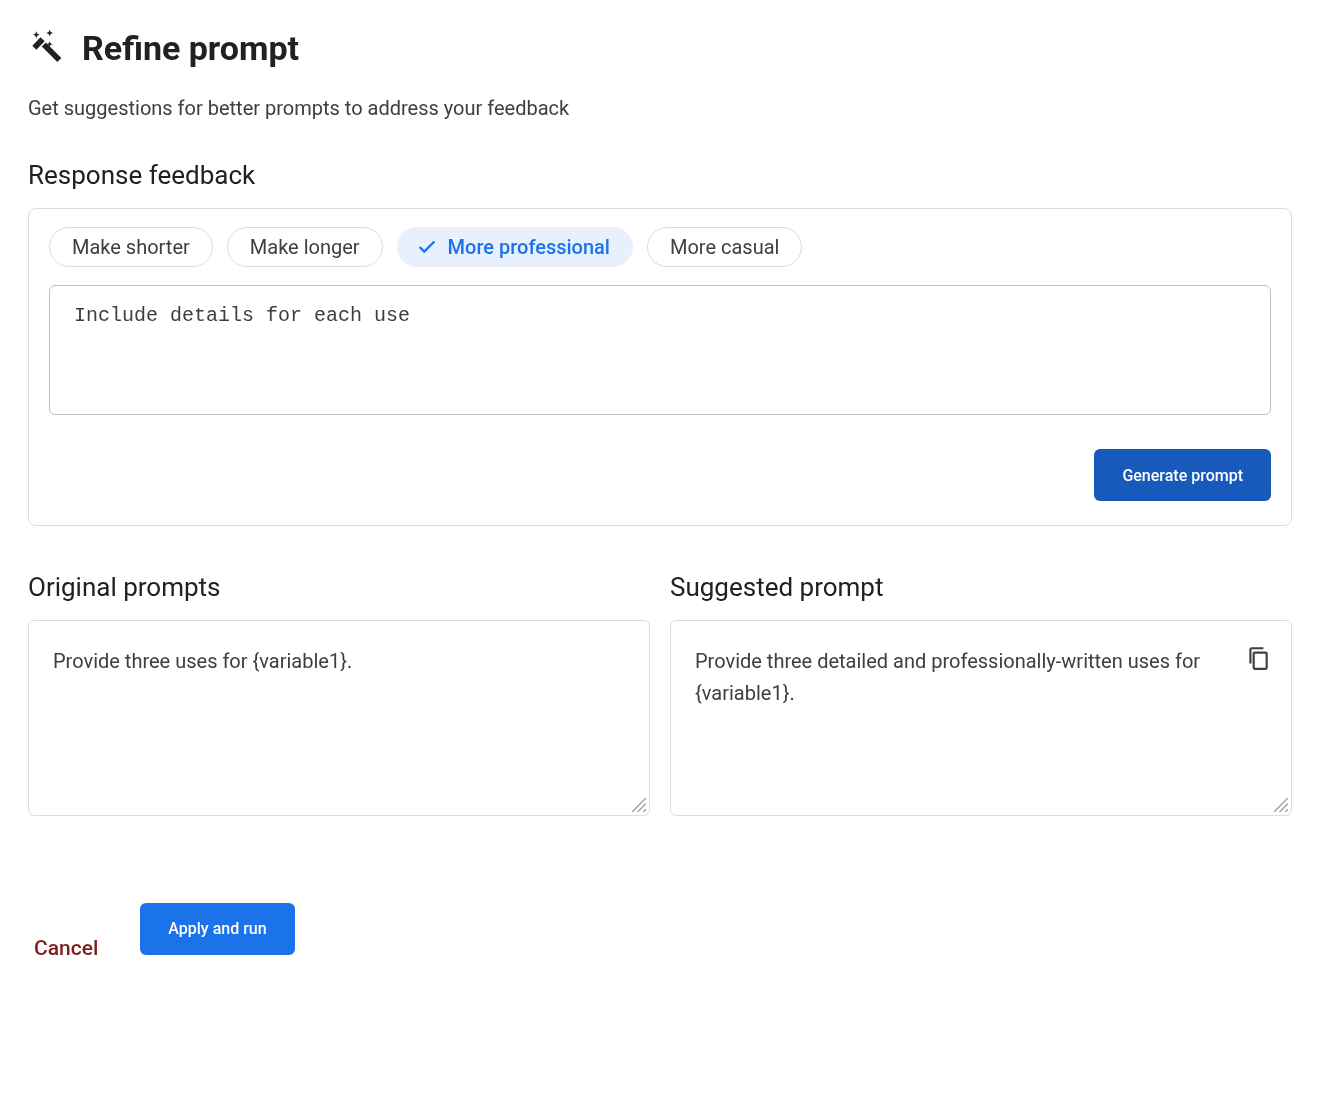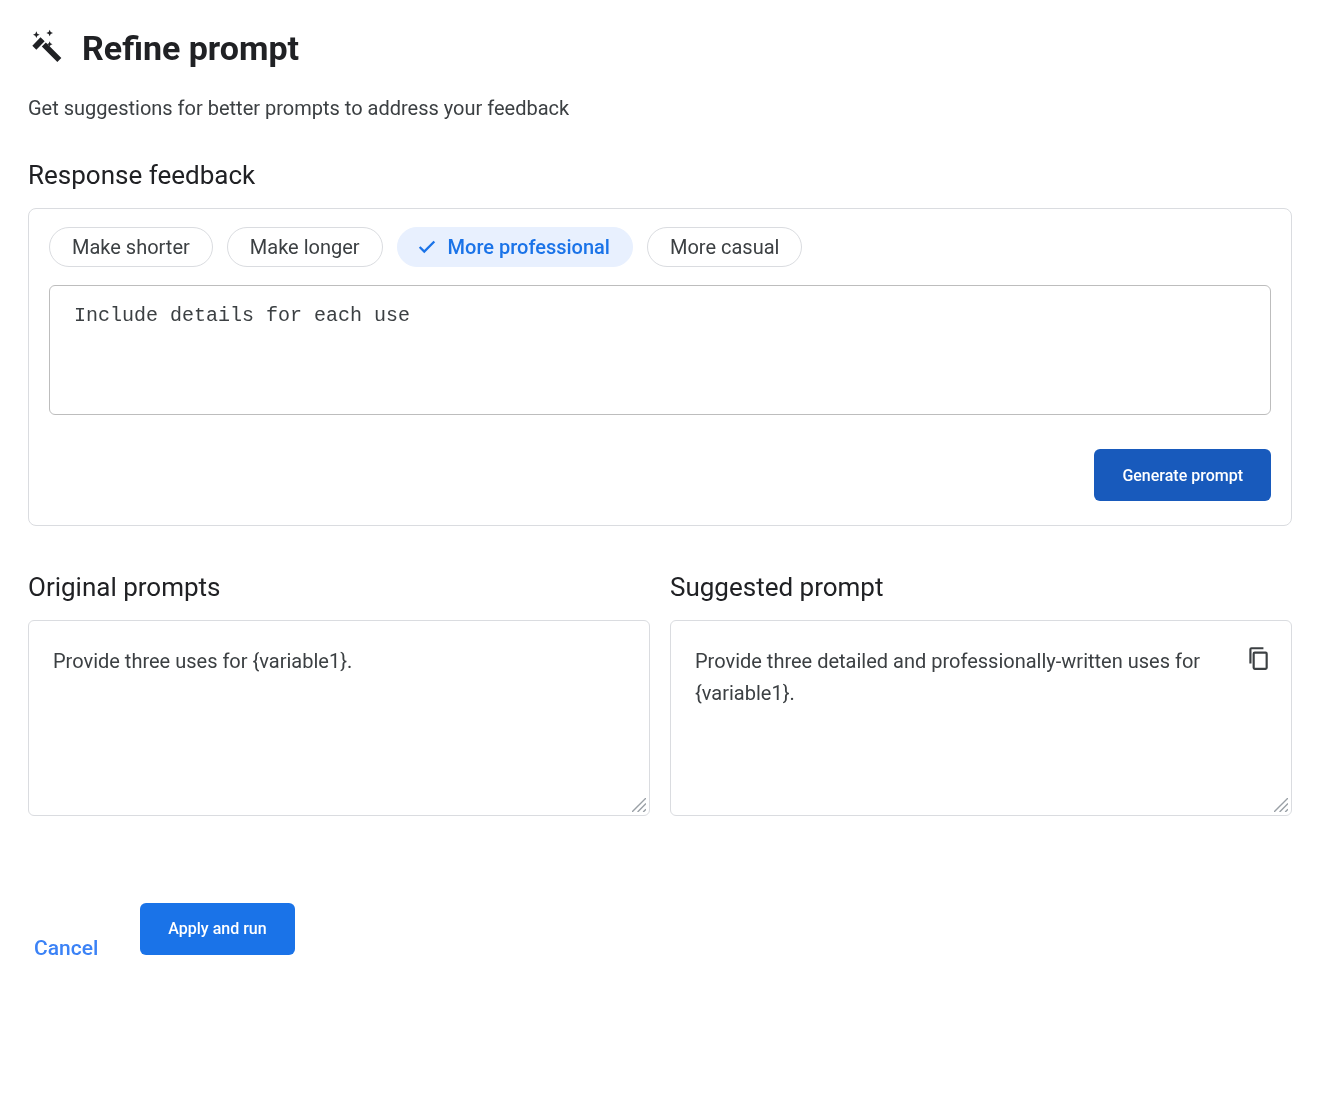--- a/index.html
+++ b/index.html
@@ -102,21 +102,21 @@
       display: inline-flex; align-items: center; gap: 12px;
       color: #1a73e8; font-size: 21px; cursor: pointer;
       font-weight: 500;
     }
     .help-icon {
       width: 26px; height: 26px; color: #5f6368; display: inline-flex; margin-left: 8px;
       align-items: center; justify-content: center;
     }
     .footer-right { display: flex; align-items: center; gap: 36px; }
     .btn-cancel {
-      background: none; border: none; color: #3b82f6; font-size: 21px;
+      background: none; border: none; color: #7f1d1d; font-size: 21px;
       font-family: inherit; cursor: pointer; font-weight: 500; margin-top: 39px;
     }
   </style>
 </head>
 <body>
 
 <div class="header">
   <svg class="wand-icon" viewBox="0 0 24 24" fill="#202124">
     <path d="M7.5 5.6 L10 8 L5 13 L2.6 10.6 Z M10.7 8.7 L20 18 L17.6 20.4 L8.3 11.1 Z"></path>
     <path d="M5 2 l0.6 1.4 L7 4 l-1.4 0.6 L5 6 l-0.6-1.4 L3 4 l1.4-0.6 Z"></path>

